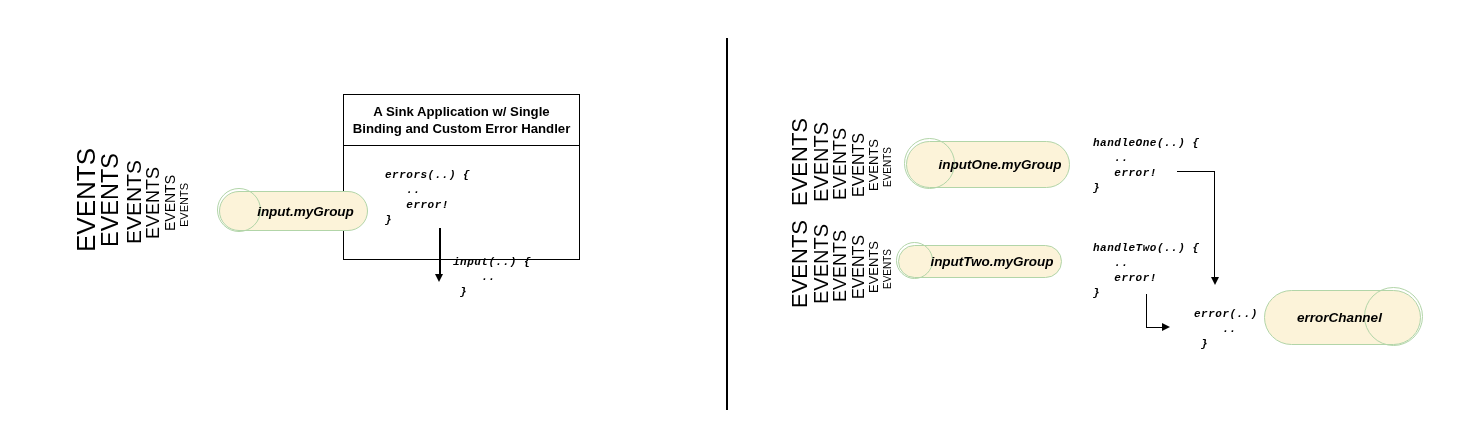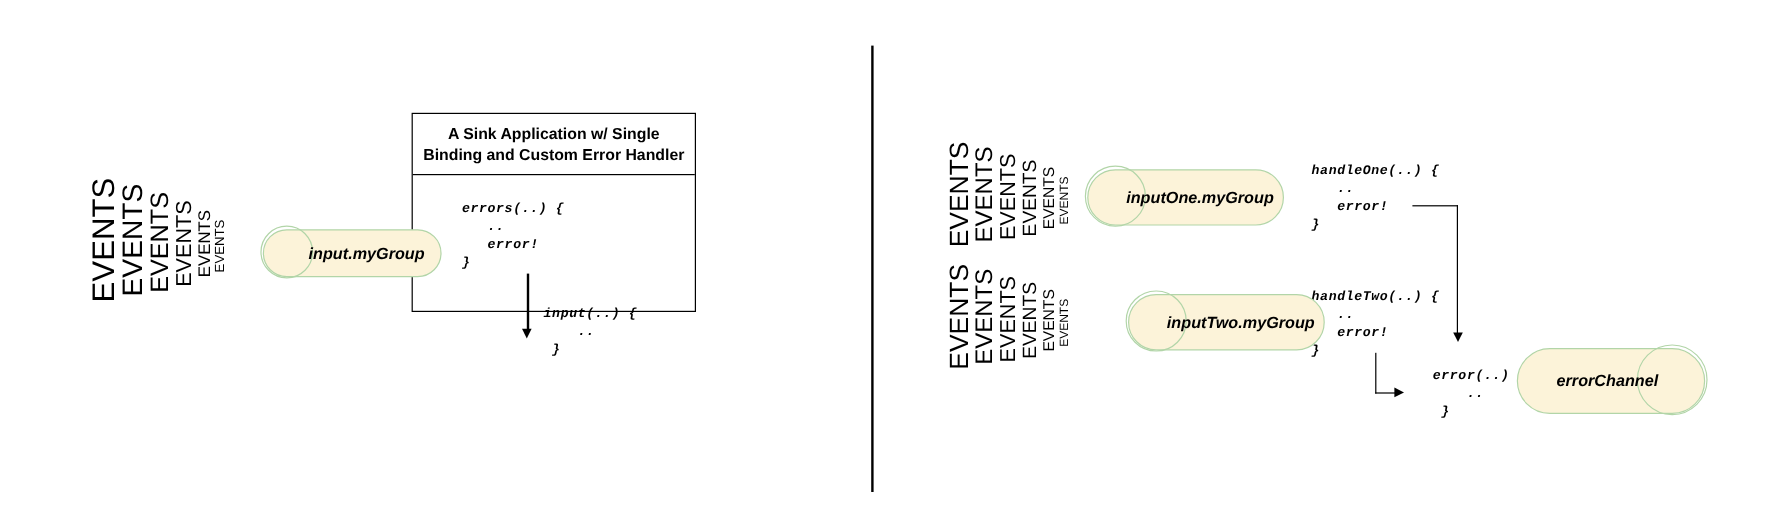--- a/index.html
+++ b/index.html
@@ -67,21 +67,21 @@
   }
   .pill::before { background:#fcf3d9; z-index:-1; }
   .pill::after  { background:transparent; z-index:1; }
   .pill.c-left::before,  .pill.c-left::after  { left:-3px; }
   .pill.c-right::before, .pill.c-right::after { right:-3px; }
   .pill.c-left .lbl { padding-left:24px; }
   .pill.c-right .lbl { padding-right:6px; }
   #pill-input       { left:219px;  top:176px; width:149px; height:40px;margin-top:15px; }
   #pill-input-err   { left:538px;  top:247px; width:160px; height:47px; }
   #pill-input-one   { left:906px;  top:141px; width:164px; height:47px; }
-  #pill-input-two   { left:940px;  top:245px; width:164px; height:47px;font-style:italic; }
+  #pill-input-two   { left:898px;  top:245px; width:164px; height:33px;font-style:italic; }
   #pill-error-chan  { left:1264px; top:290px; width:157px; height:55px; }
 
   
   .events {
     position:absolute; display:flex; flex-direction:row; align-items:center; gap:4px;
   }
   .events .ev {
     writing-mode:vertical-rl; transform:rotate(180deg);
     line-height:0.82; letter-spacing:0; color:#000;
   }

